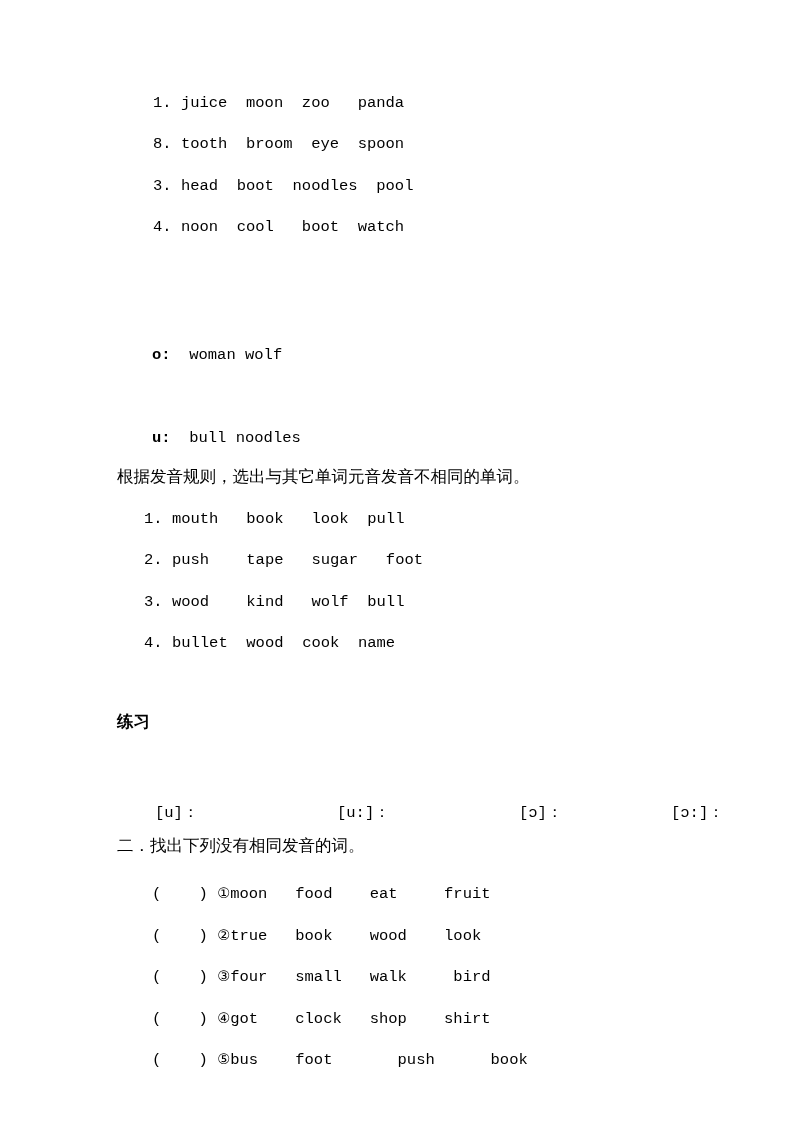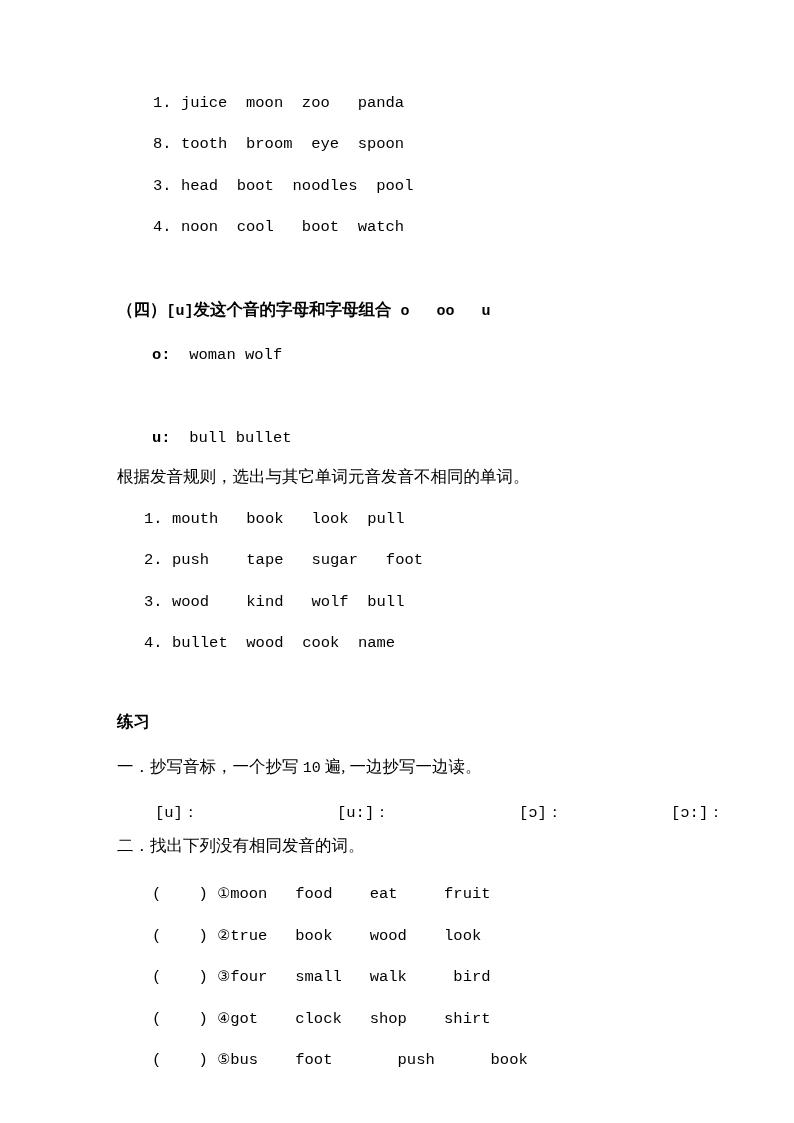--- a/index.html
+++ b/index.html
@@ -118,39 +118,37 @@
 
 <div class="page">
 
   <div id="list-one">
     <div class="row mono" style="top: 96px;">1. juice  moon  zoo   panda</div>
     <div class="row mono" style="top: 137px;">8. tooth  broom  eye  spoon</div>
     <div class="row mono" style="top: 179px;">3. head  boot  noodles  pool</div>
     <div class="row mono" style="top: 220px;">4. noon  cool   boot  watch</div>
   </div>
 
-  <div id="section-four-heading" class="abs cjk-bold"><span>（四）</span><span class="sym">[u]</span><span>发这个音的字母和字母组合</span><span class="tail"> o   oo   u</span></div>
 
   <div class="rule-row" style="top: 345px;"><span class="key">o:</span><span class="words">  woman wolf</span></div>
 
 
-  <div class="rule-row" style="top: 428px;"><span class="key">u:</span><span class="words">  bull bullet</span></div>
+  <div class="rule-row" style="top: 428px;"><span class="key">u:</span><span class="words">  bull noodles</span></div>
 
   <div id="instruction-line" class="abs cjk">根据发音规则，选出与其它单词元音发音不相同的单词。</div>
 
   <div id="list-two">
     <div class="row mono" style="top: 512px;">1. mouth   book   look  pull</div>
     <div class="row mono" style="top: 553px;">2. push    tape   sugar   foot</div>
     <div class="row mono" style="top: 595px;">3. wood    kind   wolf  bull</div>
     <div class="row mono" style="top: 636px;">4. bullet  wood  cook  name</div>
   </div>
 
   <div id="exercise-heading" class="abs cjk-bold">练习</div>
 
-  <div id="exercise-one-line" class="abs cjk"><span>一．抄写音标，一个抄写 </span><span class="num">10</span><span> 遍, 一边抄写一边读。</span></div>
 
   <div id="phonetic-row">
     <span class="ph" style="left: 0px;">[u]：</span>
     <span class="ph" style="left: 182px;">[u:]：</span>
     <span class="ph" style="left: 364px;">[ɔ]：</span>
     <span class="ph" style="left: 516px;">[ɔ:]：</span>
   </div>
 
   <div id="exercise-two-line" class="abs cjk">二．找出下列没有相同发音的词。</div>
 

